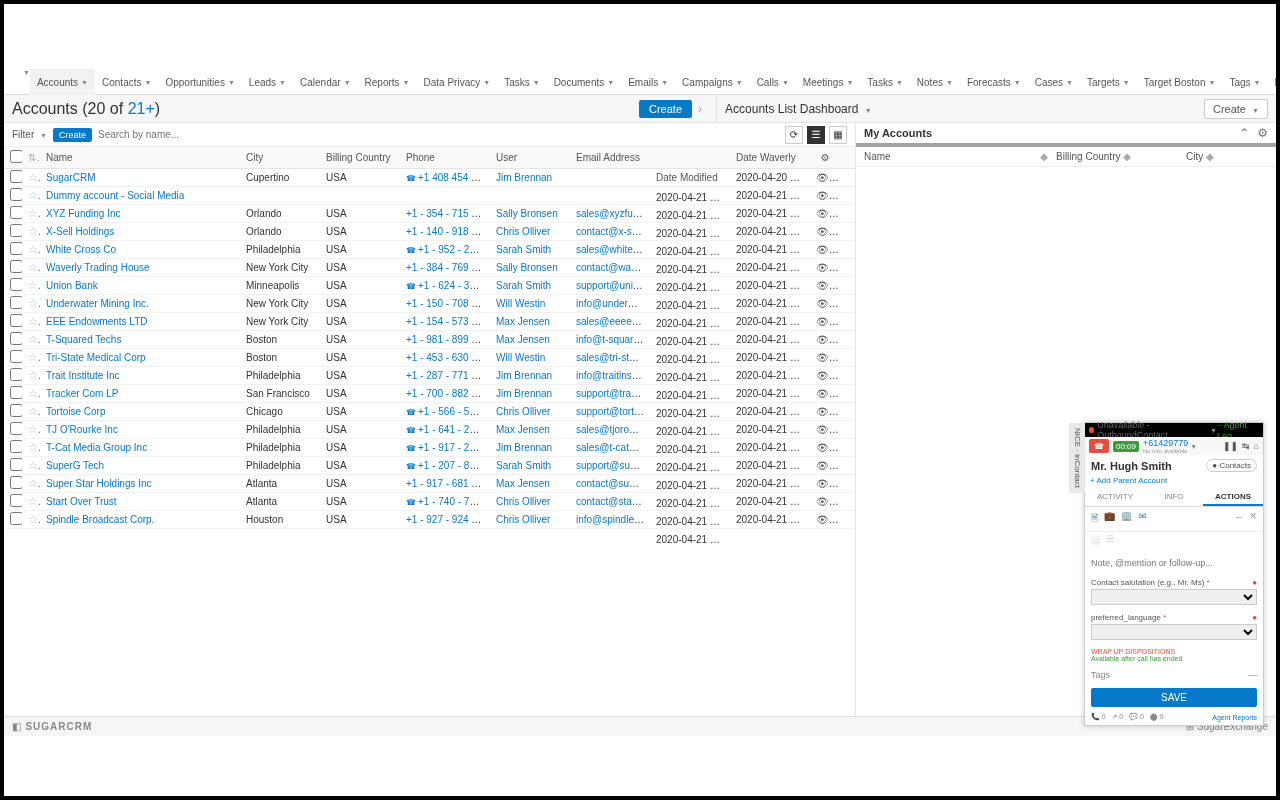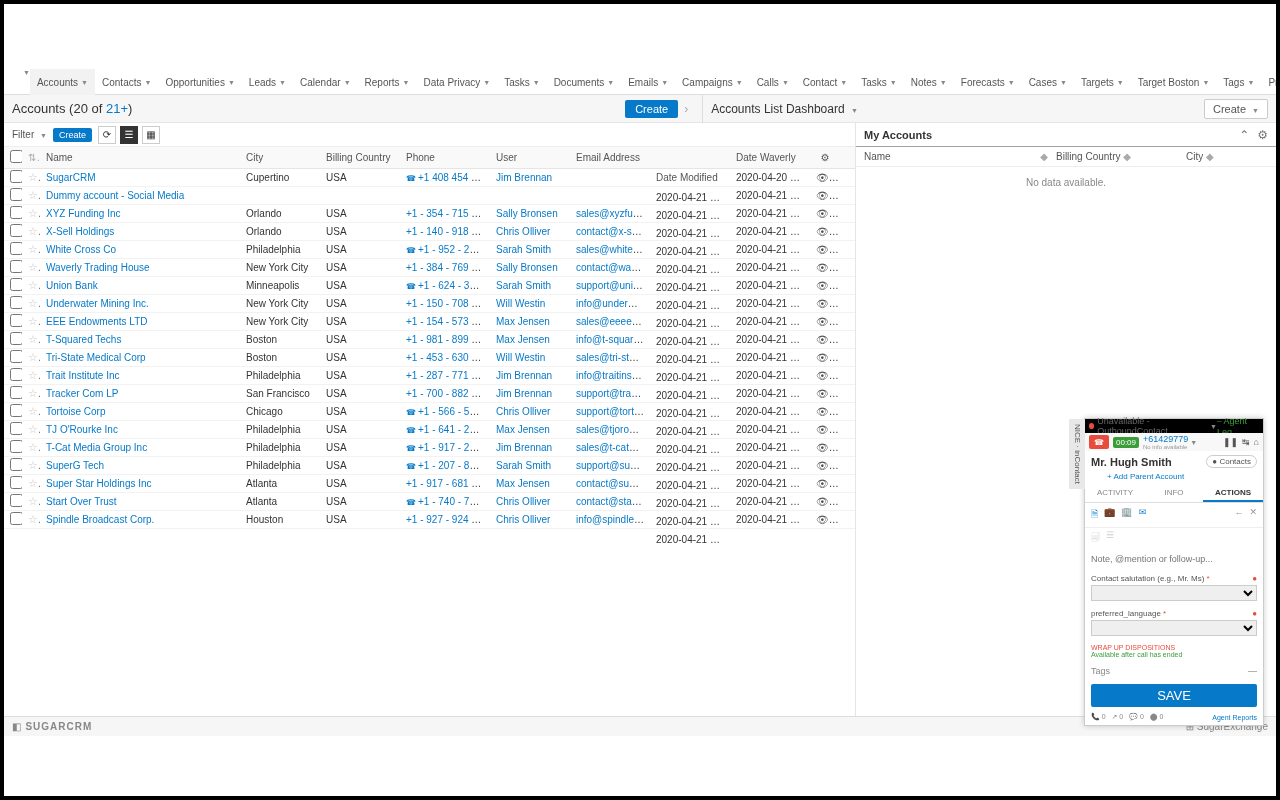--- a/index.html
+++ b/index.html
@@ -11,21 +11,21 @@
 .topnav { height:26px; background:#fff; border-bottom:1px solid #ddd; display:flex; padding:0 4px; font-size:10px; }
 .logo-cube { width:14px; height:14px; background:linear-gradient(135deg,#e8432e,#b5331f); margin:0 6px; }
 .nav-items { display:flex; flex:1; }
 .nav-item { padding:0 7px; height:26px; display:flex; align-items:center; cursor:pointer; color:#555; white-space:nowrap; }
 .nav-item.active { background:#f2f2f2; }
 .caret { margin-left:3px; font-size:7px; color:#888; }
 .icon { font-size:12px; color:#777; cursor:pointer; }
 
 
 .subhdr { height:28px; background:#f6f6f6; border-bottom:1px solid #e5e5e5; display:flex; align-items:center; padding:0 8px; }
-.subhdr-title { font-size:13px; color:#333; }
+.subhdr-title { font-size:16px; color:#333; }
 .subhdr-title .lnk { color:#0679c8; }
 .subhdr-divider { width:1px; height:28px; background:#ddd; margin:0 8px; }
 .btn-primary { background:#0679c8; color:#fff; border:none; padding:3px 10px; font-size:11px; border-radius:2px; cursor:pointer; }
 .btn-light { background:#fff; border:1px solid #ccc; color:#555; padding:3px 8px; font-size:11px; border-radius:2px; cursor:pointer; }
 .sub-right-title { font-size:12px; color:#333; flex:1; }
 
 
 .split { display:flex; flex:1; overflow:hidden; }
 .left { flex:1; display:flex; flex-direction:column; border-right:1px solid #e5e5e5; overflow:hidden; }
 .right { width:420px; display:flex; flex-direction:column; }
@@ -55,21 +55,21 @@
 .col-act{width:30px;text-align:center;}
 .tbody { flex:1; overflow-y:auto; }
 .trow { display:flex; height:18px; align-items:center; border-bottom:1px solid #f2f2f2; font-size:10px; }
 .lnk { color:#0679c8; cursor:pointer; }
 .star { color:#ccc; cursor:pointer; font-size:11px; }
 .chk { cursor:pointer; }
 .phone-ico { color:#0679c8; font-size:8px; margin-right:2px; }
 .more-link { padding:6px 8px; color:#0679c8; font-size:10px; cursor:pointer; }
 
 
-.dash-title-row { height:24px; display:flex; align-items:center; padding:0 8px; border-bottom:1px solid #a3a3a3; }
+.dash-title-row { height:24px; display:flex; align-items:center; padding:0 8px; border-bottom:4px solid #a3a3a3; }
 .dash-title { font-size:11px; color:#333; font-weight:bold; flex:1; }
 .dash-thead { display:flex; height:20px; border-bottom:1px solid #eee; font-size:10px; color:#555; align-items:center; }
 .dash-col-name{flex:1;padding:0 8px;}
 .dash-col-bc{width:130px;}
 .dash-col-city{width:90px;}
 .dash-nodata { text-align:center; padding:10px; color:#888; font-size:10px; }
 .foot-logo { letter-spacing:1px; font-weight:bold; color:#888; }
 
 
 .cti { position:absolute; right:12px; bottom:70px; width:180px; background:#fff; border:1px solid #ccc; box-shadow:0 0 6px rgba(0,0,0,.2); font-size:9px; display:flex; flex-direction:column; }
@@ -78,35 +78,35 @@
 .cti-top .dot{width:6px;height:6px;border-radius:50%;background:#e74c3c;margin-right:3px;}
 .cti-top .agent{margin-left:auto;color:#3a9d3a;}
 .cti-call { height:18px; display:flex; align-items:center; padding:0 4px; background:#f8f8f8; }
 .cti-hangup { width:20px; height:14px; background:#e74c3c; border-radius:2px; display:flex; align-items:center; justify-content:center; color:#fff; font-size:8px; margin-right:4px; }
 .cti-timer { background:#3a9d3a; color:#fff; font-size:8px; padding:1px 3px; border-radius:2px; margin-right:4px; }
 .cti-num { color:#0679c8; }
 .cti-call-icons{margin-left:auto;display:flex;gap:4px;color:#555;}
 .cti-name-row { padding:4px 6px; display:flex; align-items:center; }
 .cti-name { font-weight:bold; font-size:11px; }
 .cti-contacts-btn { margin-left:auto; border:1px solid #ccc; border-radius:8px; padding:1px 5px; font-size:8px; color:#555; }
-.cti-addparent { color:#0679c8; padding:0 22px 4px; font-size:8px; }
+.cti-addparent { color:#0679c8; padding:0 5px 4px; font-size:8px; }
 .cti-tabs { display:flex; border-bottom:1px solid #ddd; }
 .cti-tab { flex:1; text-align:center; padding:3px 12px; font-size:8px; color:#888; cursor:pointer; }
 .cti-tab.active { color:#333; border-bottom:2px solid #0679c8; font-weight:bold; }
 .cti-toolbar { display:flex; gap:6px; padding:4px 6px; color:#0679c8; border-bottom:1px solid #eee; }
 .cti-note { padding:6px; }
 .cti-note-input { width:100%; border:none; color:#999; font-size:9px; outline:none; }
 .cti-field { padding:4px 6px; }
 .cti-label { font-size:8px; color:#555; }
 .cti-select { width:100%; height:16px; border:1px solid #ccc; margin-top:2px; font-size:9px; }
 .cti-req{color:#e74c3c;}
 .cti-wrap { padding:4px 6px; color:#e74c3c; font-size:7px; }
 .cti-wrap2 { color:#3a9d3a; font-size:7px; }
 .cti-tags { padding:4px 6px; display:flex; justify-content:space-between; color:#888; }
-.cti-save { margin:4px 6px; background:#0679c8; color:#fff; text-align:center; padding:4px; border-radius:2px; cursor:pointer; font-size:13px; }
+.cti-save { margin:4px 6px; background:#0679c8; color:#fff; text-align:center; padding:4px; border-radius:2px; cursor:pointer; font-size:10px; }
 .cti-footer { display:flex; gap:6px; padding:2px 6px 4px; color:#888; font-size:7px; align-items:center; }
 .cti-footer .rpt{margin-left:auto;color:#0679c8;}
 .gear { cursor:pointer; }
 </style>
 </head>
 <body>
 
 <div class="frame">
 <div class="app">
 
@@ -156,21 +156,21 @@
           </div>
           <div class="nav-item">
             <span>Campaigns</span>
             <span class="caret">▼</span>
           </div>
           <div class="nav-item">
             <span>Calls</span>
             <span class="caret">▼</span>
           </div>
           <div class="nav-item">
-            <span>Contact</span>
+            <span>Meetings</span>
             <span class="caret">▼</span>
           </div>
           <div class="nav-item">
             <span>Tasks</span>
             <span class="caret">▼</span>
           </div>
           <div class="nav-item">
             <span>Notes</span>
             <span class="caret">▼</span>
           </div>
@@ -212,20 +212,21 @@
   <span class="sub-right-title"><span>Accounts List Dashboard</span> <span class="caret">▼</span></span>
   <button class="btn-light"><span>Create</span> <span class="caret">▼</span></button>
 </div>
 
 <div class="split">
 
 <div class="left">
   <div class="filterbar">
     <span class="filter-label"><span>Filter</span> <span class="caret">▼</span></span>
     <span class="create-badge">Create</span>
+    <input class="name-search" placeholder="Search by name..." style="">
     <div class="right-icons">
       <span class="view-toggle">⟳</span>
       <span class="view-toggle active">☰</span>
       <span class="view-toggle">▦</span>
     </div>
   </div>
 
   <div class="thead">
     <div class="th col-chk"><input type="checkbox" class="chk" style=""></div>
     <div class="th col-star" style="color:#aaa">⇅</div>
@@ -509,21 +510,20 @@
   <div class="dash-title-row">
     <span class="dash-title">My Accounts</span>
     <span class="icon" style="margin-right:8px">⌃</span>
     <span class="icon gear">⚙</span>
   </div>
   <div class="dash-thead">
     <div class="dash-col-name"><span>Name</span> <span style="float:right;color:#aaa">◆</span></div>
     <div class="dash-col-bc"><span>Billing Country</span> <span style="color:#aaa">◆</span></div>
     <div class="dash-col-city"><span>City</span> <span style="color:#aaa">◆</span></div>
   </div>
-  <div class="dash-nodata">No data available.</div>
 </div>
 </div>
 
 <div style="position:absolute;bottom:0;left:0;right:0;height:20px;background:#f6f6f6;border-top:1px solid #ddd;display:flex;align-items:center;padding:0 8px;font-size:10px;color:#888">
   <span style="color:#888;margin-right:4px">◧</span>
   <span class="foot-logo">SUGARCRM</span>
   <div style="flex:1"></div>
   <span>⊞ <span>SugarExchange</span></span>
 </div>
 

